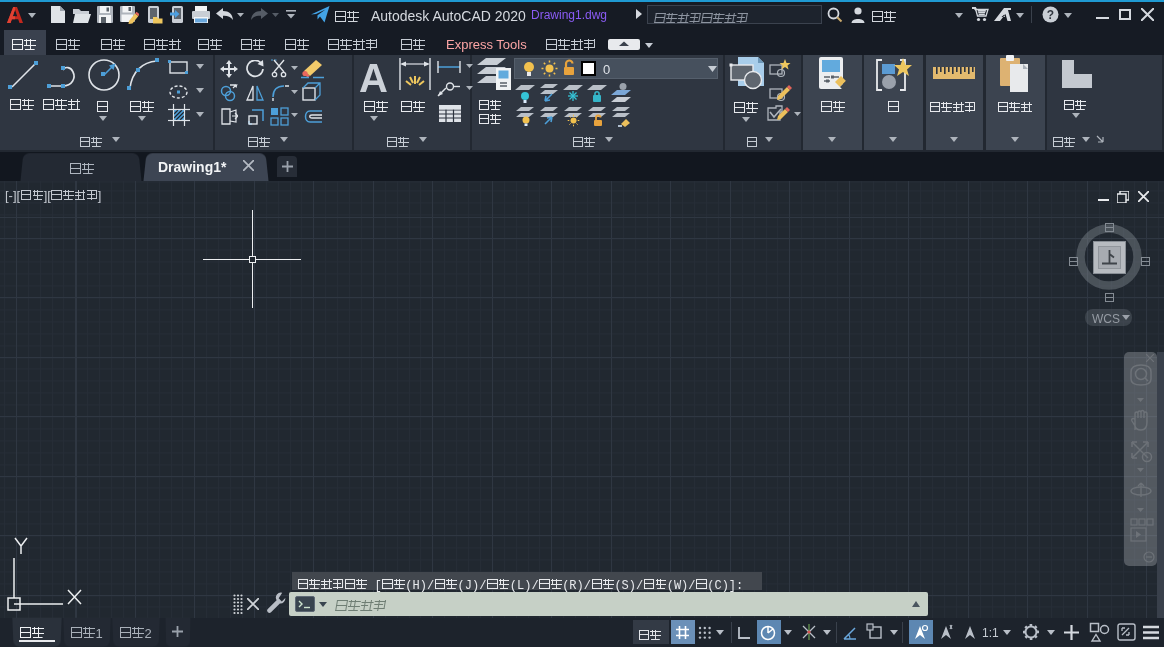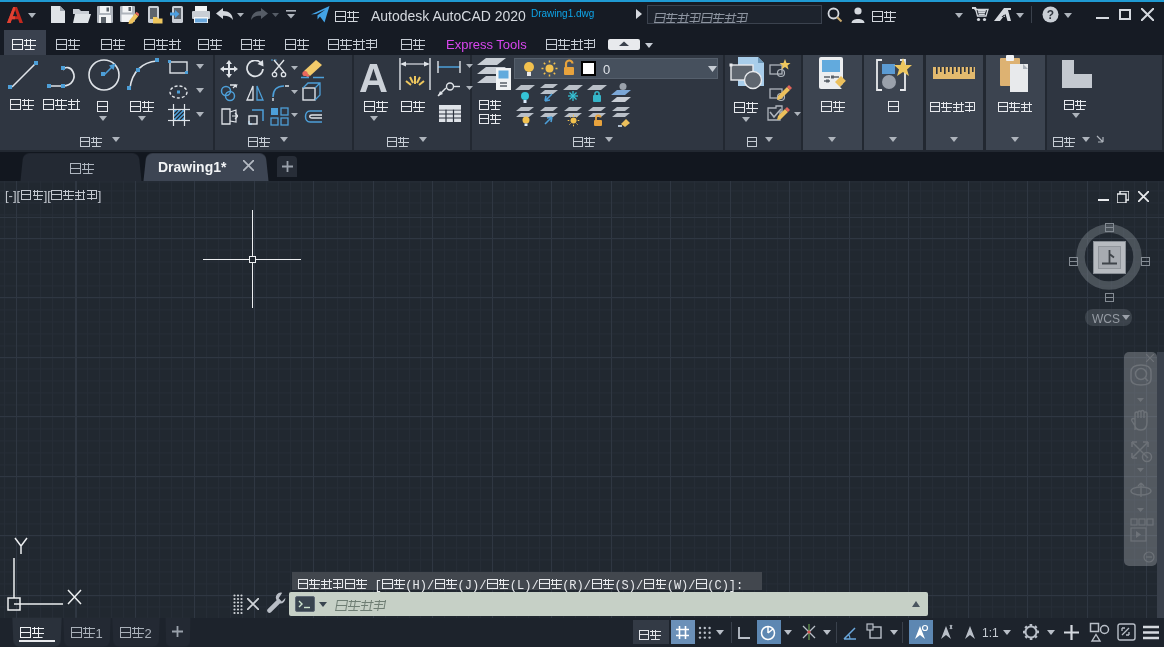--- a/index.html
+++ b/index.html
@@ -96,21 +96,21 @@
   </svg>
 <svg style="position:absolute;left:286px;top:10px;" width="10" height="9" viewBox="0 0 10 9">
     <rect x="0" y="0" width="10" height="1.6" fill="#aeb4bc"></rect>
     <path d="M1 4 L9 4 L5 8.5 Z" fill="#aeb4bc"></path>
   </svg>
 <svg style="position:absolute;left:311px;top:6px;" width="19" height="17" viewBox="0 0 19 17">
     <path d="M0 8.5 L18.5 0 L13.5 16.5 L9 10.5 L6.5 13.5 L6.5 9.2 L14.5 3.5 L5 8 Z" fill="#43a3e6"></path>
   </svg>
 <div style="position:absolute;left:334px;top:8px;"><span class="zr" style="font-size:13px;color:#d2d6dc;"><i class="z za"></i><i class="z zb"></i></span></div>
 <div style="position:absolute;left:371px;top:8px;font-size:14px;color:#d5d9df;">Autodesk AutoCAD 2020</div>
-<div style="position:absolute;left:531px;top:8px;font-size:10px;color:#0ea5e9;">Drawing1.dwg</div>
+<div style="position:absolute;left:531px;top:8px;font-size:12px;color:#8b5cf6;">Drawing1.dwg</div>
 <svg style="position:absolute;left:636px;top:9px;" width="6" height="10" viewBox="0 0 6 10">
     <path d="M0 0 L6 5 L0 10 Z" fill="#d5d9df"></path>
   </svg>
 <div style="position:absolute;left:647px;top:5px;width:175px;height:19px;background:#1d232d;border:1px solid #3b424e;"></div>
 <div style="position:absolute;left:654px;top:9px;transform:skewX(-10deg);"><span class="zr" style="font-size:12px;color:#8d94a0;"><i class="z za"></i><i class="z zb"></i><i class="z zc"></i><i class="z zd"></i><i class="z za"></i><i class="z zb"></i><i class="z zc"></i><i class="z zd"></i></span></div>
 <svg style="position:absolute;left:827px;top:7px;" width="16" height="16" viewBox="0 0 16 16">
     <circle cx="6.5" cy="6.5" r="5" fill="none" stroke="#d5d9df" stroke-width="1.8"></circle>
     <line x1="10.2" y1="10.2" x2="14.5" y2="14.5" stroke="#c9a96d" stroke-width="2"></line>
   </svg>
 <svg style="position:absolute;left:850px;top:6px;" width="16" height="17" viewBox="0 0 16 17">
@@ -149,21 +149,21 @@
 <div style="position:absolute;left:4px;top:30px;width:42px;height:25px;background:#3a414e;"></div>
 <div style="position:absolute;left:11px;top:36px;"><span class="zr" style="font-size:13px;color:#f0f2f5;"><i class="z za"></i><i class="z zb"></i></span></div>
 <div style="position:absolute;left:55px;top:36px;"><span class="zr" style="font-size:13px;color:#c6ccd4;"><i class="z za"></i><i class="z zb"></i></span></div>
 <div style="position:absolute;left:100px;top:36px;"><span class="zr" style="font-size:13px;color:#c6ccd4;"><i class="z za"></i><i class="z zb"></i></span></div>
 <div style="position:absolute;left:143px;top:36px;"><span class="zr" style="font-size:13px;color:#c6ccd4;"><i class="z za"></i><i class="z zb"></i><i class="z zc"></i></span></div>
 <div style="position:absolute;left:197px;top:36px;"><span class="zr" style="font-size:13px;color:#c6ccd4;"><i class="z za"></i><i class="z zb"></i></span></div>
 <div style="position:absolute;left:240px;top:36px;"><span class="zr" style="font-size:13px;color:#c6ccd4;"><i class="z za"></i><i class="z zb"></i></span></div>
 <div style="position:absolute;left:284px;top:36px;"><span class="zr" style="font-size:13px;color:#c6ccd4;"><i class="z za"></i><i class="z zb"></i></span></div>
 <div style="position:absolute;left:327px;top:36px;"><span class="zr" style="font-size:13px;color:#c6ccd4;"><i class="z za"></i><i class="z zb"></i><i class="z zc"></i><i class="z zd"></i></span></div>
 <div style="position:absolute;left:400px;top:36px;"><span class="zr" style="font-size:13px;color:#c6ccd4;"><i class="z za"></i><i class="z zb"></i></span></div>
-<div style="position:absolute;left:446px;top:37px;font-size:13px;color:#d946ef;">Express Tools</div>
+<div style="position:absolute;left:446px;top:37px;font-size:13px;color:#fca5a5;">Express Tools</div>
 <div style="position:absolute;left:545px;top:36px;"><span class="zr" style="font-size:13px;color:#c6ccd4;"><i class="z za"></i><i class="z zb"></i><i class="z zc"></i><i class="z zd"></i></span></div>
 <svg style="position:absolute;left:608px;top:38px;" width="46" height="13" viewBox="0 0 46 13">
     <rect x="0" y="1" width="32" height="11" rx="2" fill="#e8eaed"></rect>
     <path d="M11 8 L16 3.5 L21 8 Z" fill="#3a414c"></path>
     <path d="M37 5 L45 5 L41 10 Z" fill="#c6ccd4"></path>
   </svg>
 <div style="position:absolute;left:0;top:55px;width:1164px;height:97px;background:#222831;"></div>
 <div style="position:absolute;left:0px;top:55px;width:213px;height:95px;background:#2f3641;"></div>
 <div style="position:absolute;left:215px;top:55px;width:137px;height:95px;background:#2f3641;"></div>
 <div style="position:absolute;left:354px;top:55px;width:116px;height:95px;background:#2f3641;"></div>

